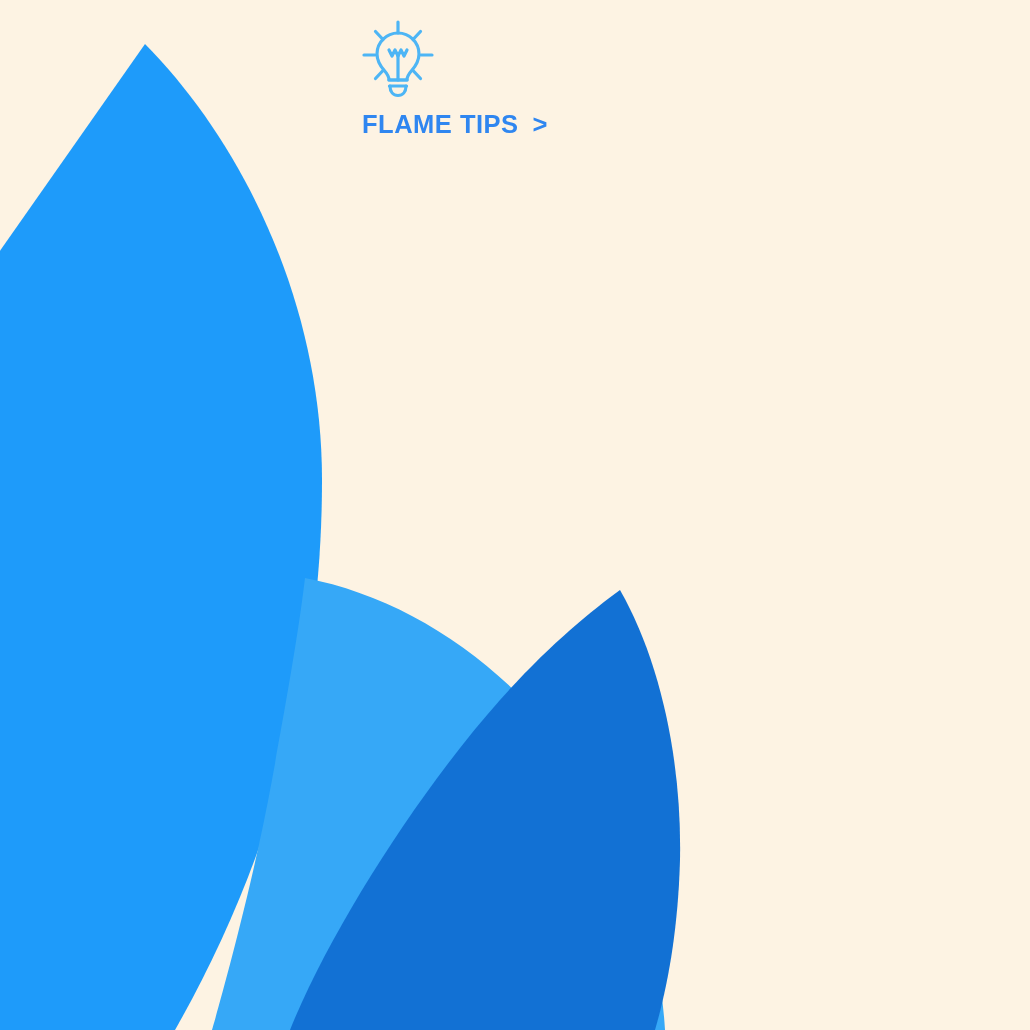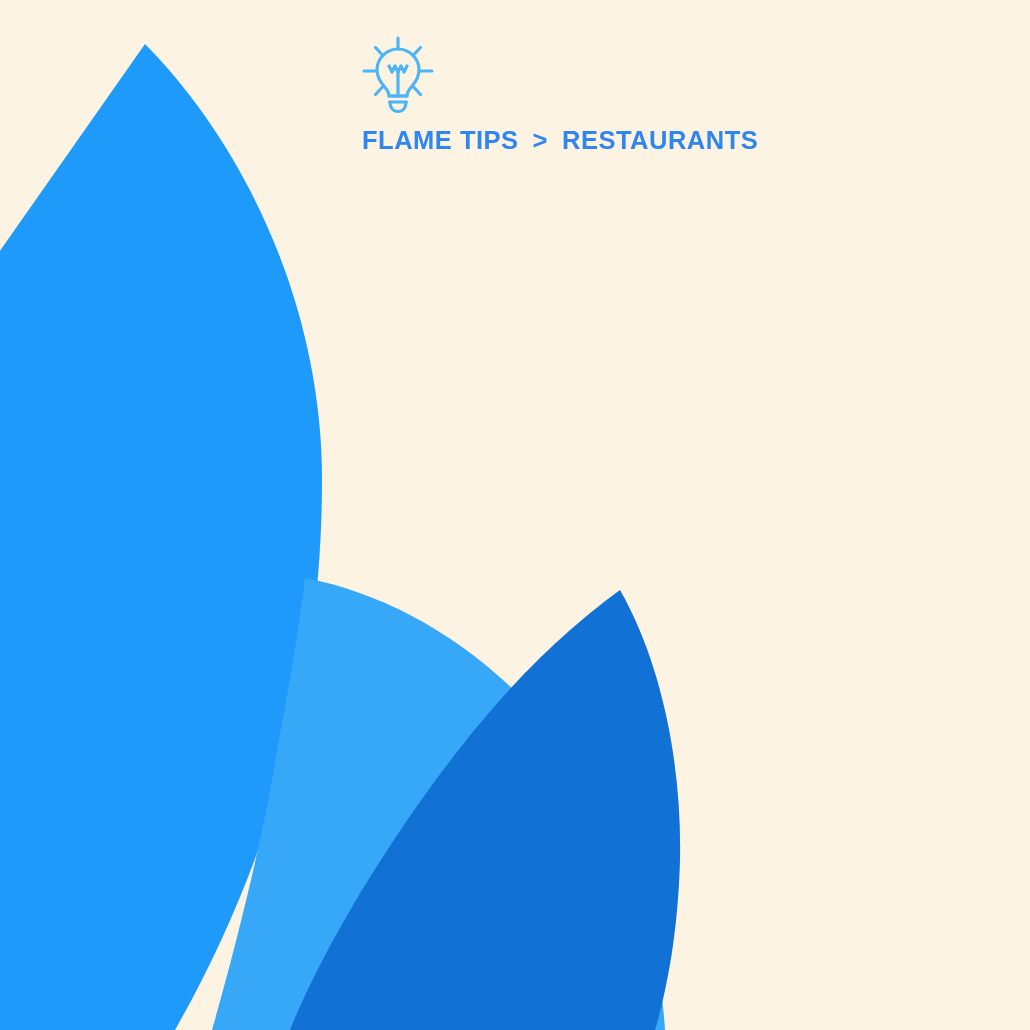--- a/index.html
+++ b/index.html
@@ -18,21 +18,21 @@
   #bg-shapes {
     position: absolute;
     inset: 0;
     width: 1030px;
     height: 1030px;
     display: block;
   }
   #content {
     position: absolute;
     left: 362px;
-    top: 36px;
+    top: 20px;
     width: 600px;
   }
   #bulb-icon {
     display: block;
     width: 72px;
     height: 78px;
     margin-left: 0px;
   }
   #breadcrumb {
     margin-top: 14px;
@@ -131,18 +131,17 @@
       <line x1="27" y1="60" x2="45" y2="60"></line>
       <line x1="27.5" y1="66" x2="44.5" y2="66"></line>
       <path d="M 28 66
                C 28 72 31.5 75.5 36 75.5
                C 40.5 75.5 44 72 44 66"></path>
     </svg>
 
     <div id="breadcrumb">
       <span class="crumb">FLAME TIPS</span>
       <span class="crumb-sep">&gt;</span>
-      <span class="crumb">RESTAURANTS</span>
     </div>
 
 
   </div>
 </div>
 
 </body></html>

